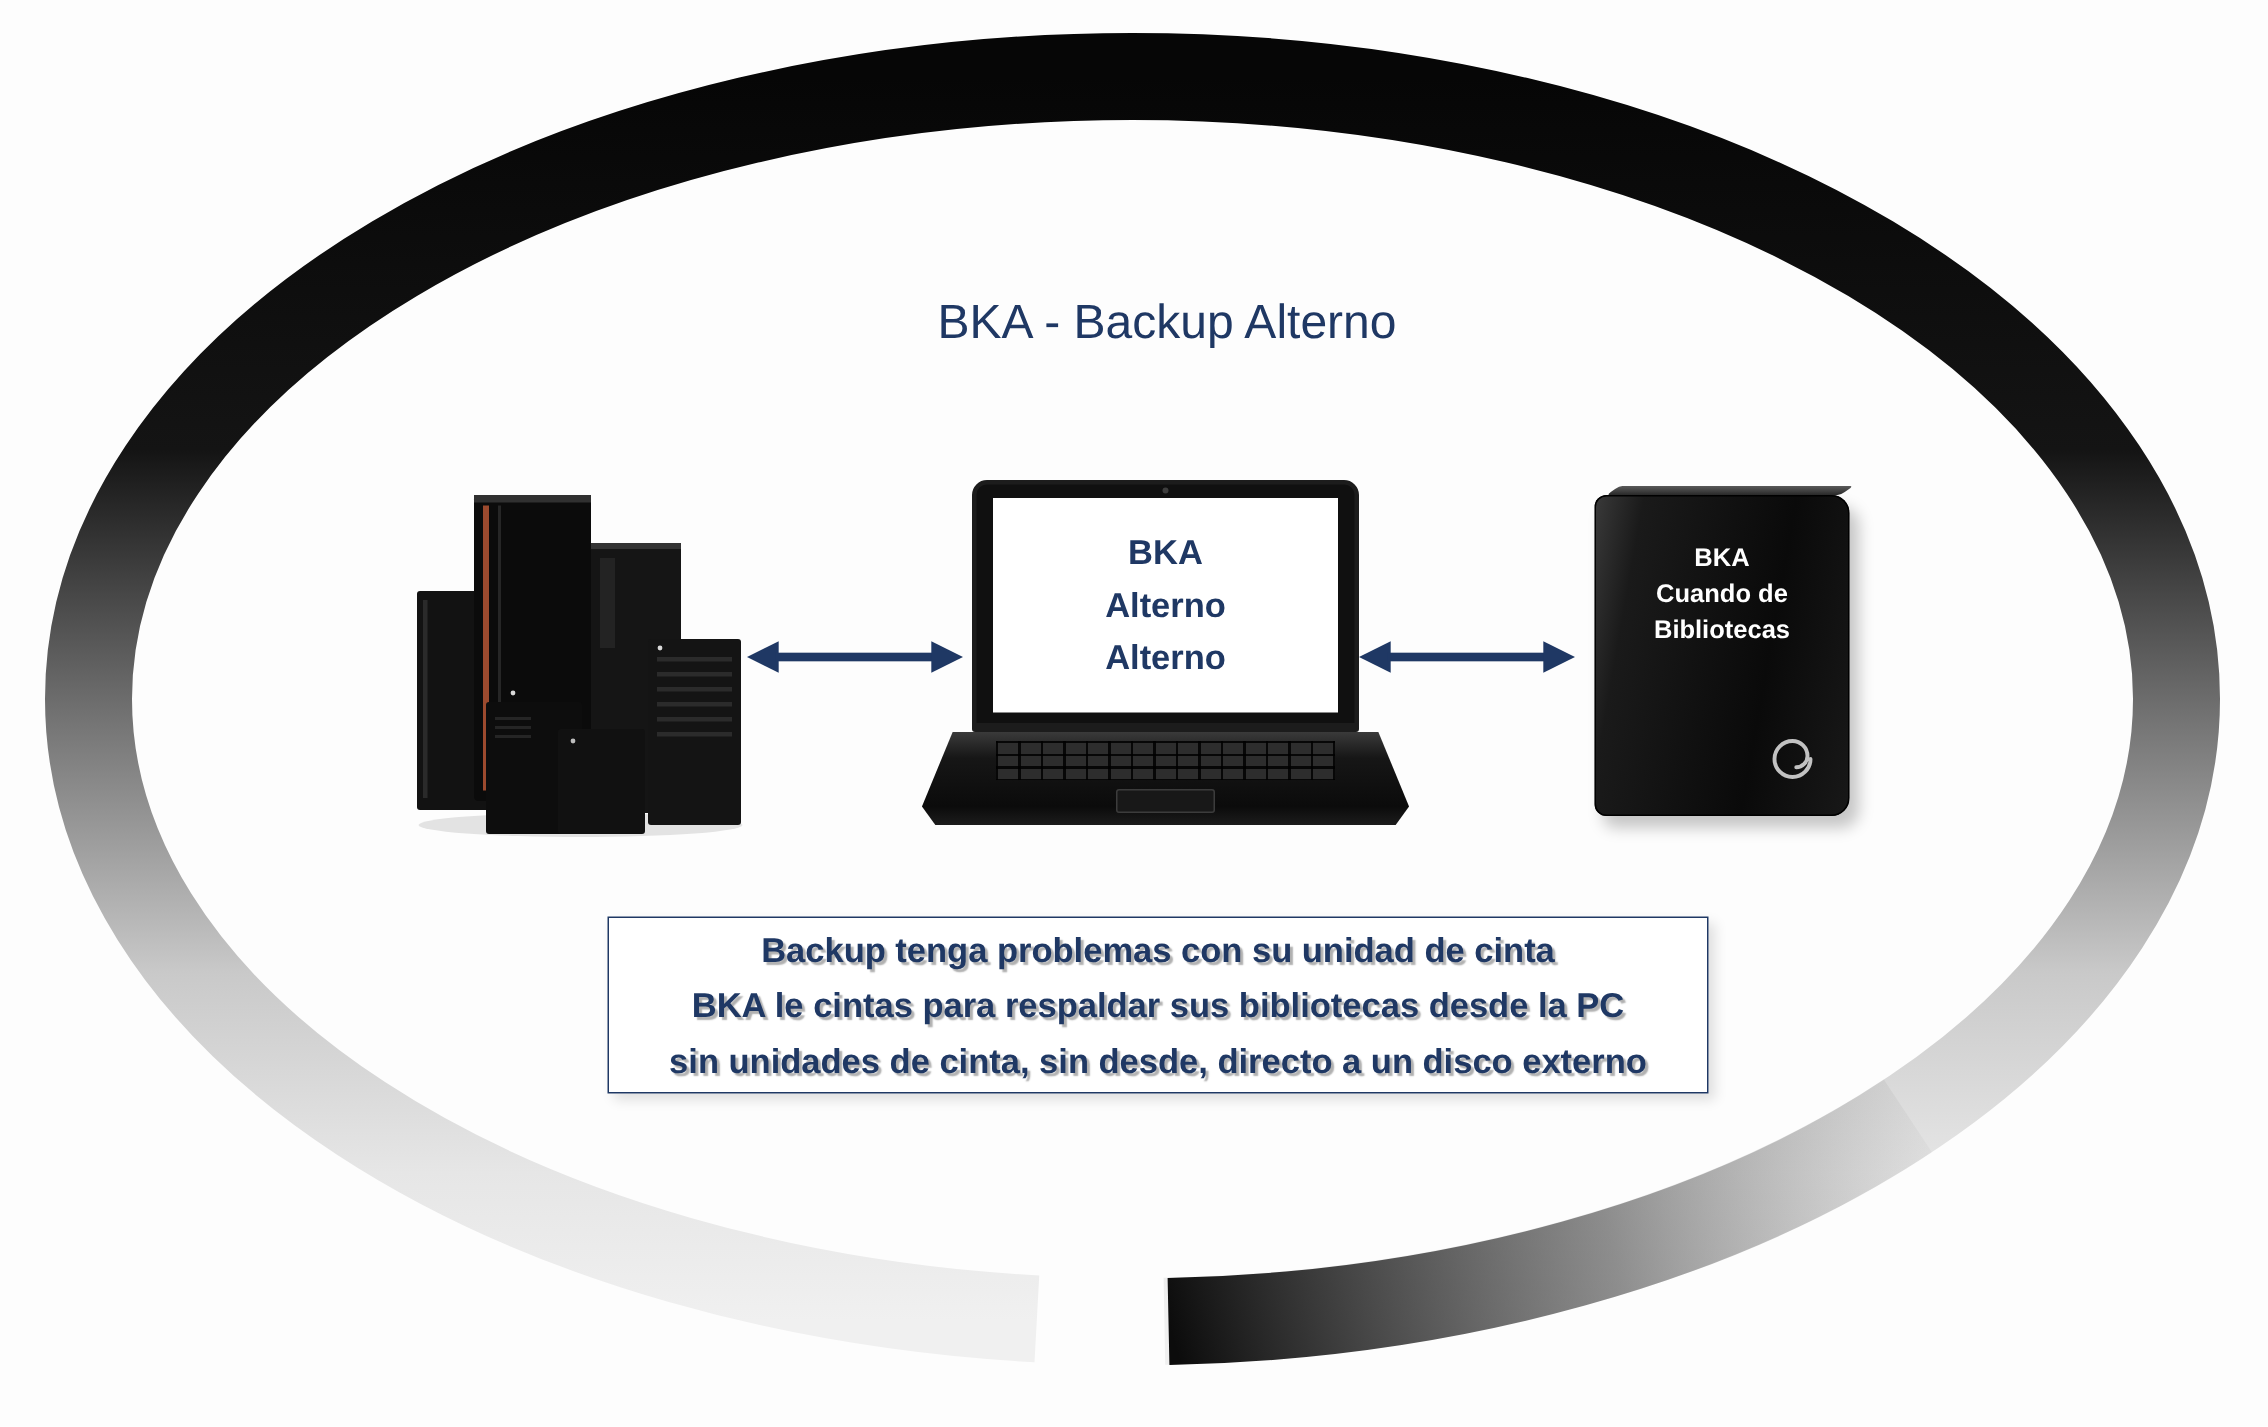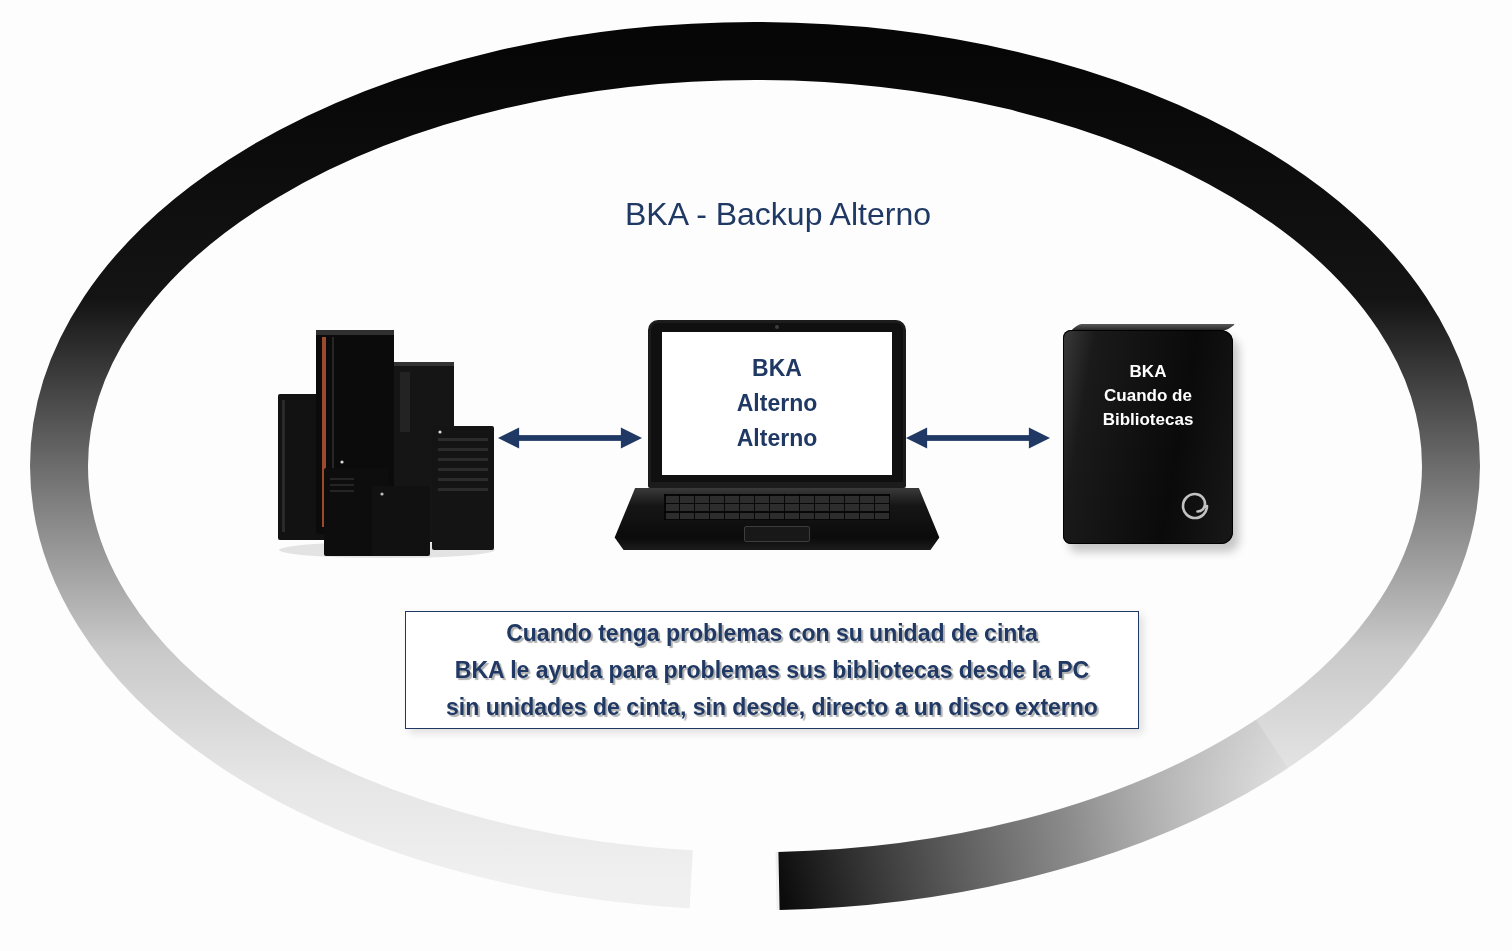--- a/index.html
+++ b/index.html
@@ -200,18 +200,18 @@
       <div>BKA</div>
       <div>Cuando de</div>
       <div>Bibliotecas</div>
     </div>
     <svg class="swirl" viewBox="0 0 36 36" aria-hidden="true">
       <path d="M30 18a12 12 0 1 1-12-12c5.5 0 10 4.5 10 10a7.5 7.5 0 0 1-7.5 7.5" fill="none" stroke="#c2c2c2" stroke-width="2.6" stroke-linecap="round"></path>
     </svg>
   </div>
 
   <div class="infobox">
-    <div>Cuando tenga problemas con su unidad de cinta</div>
-    <div>BKA le ayuda para problemas sus bibliotecas desde la PC</div>
+    <div>Backup tenga problemas con su unidad de cinta</div>
+    <div>BKA le cintas para respaldar sus bibliotecas desde la PC</div>
     <div>sin unidades de cinta, sin desde, directo a un disco externo</div>
   </div>
 
 </div>
 
 </body></html>

